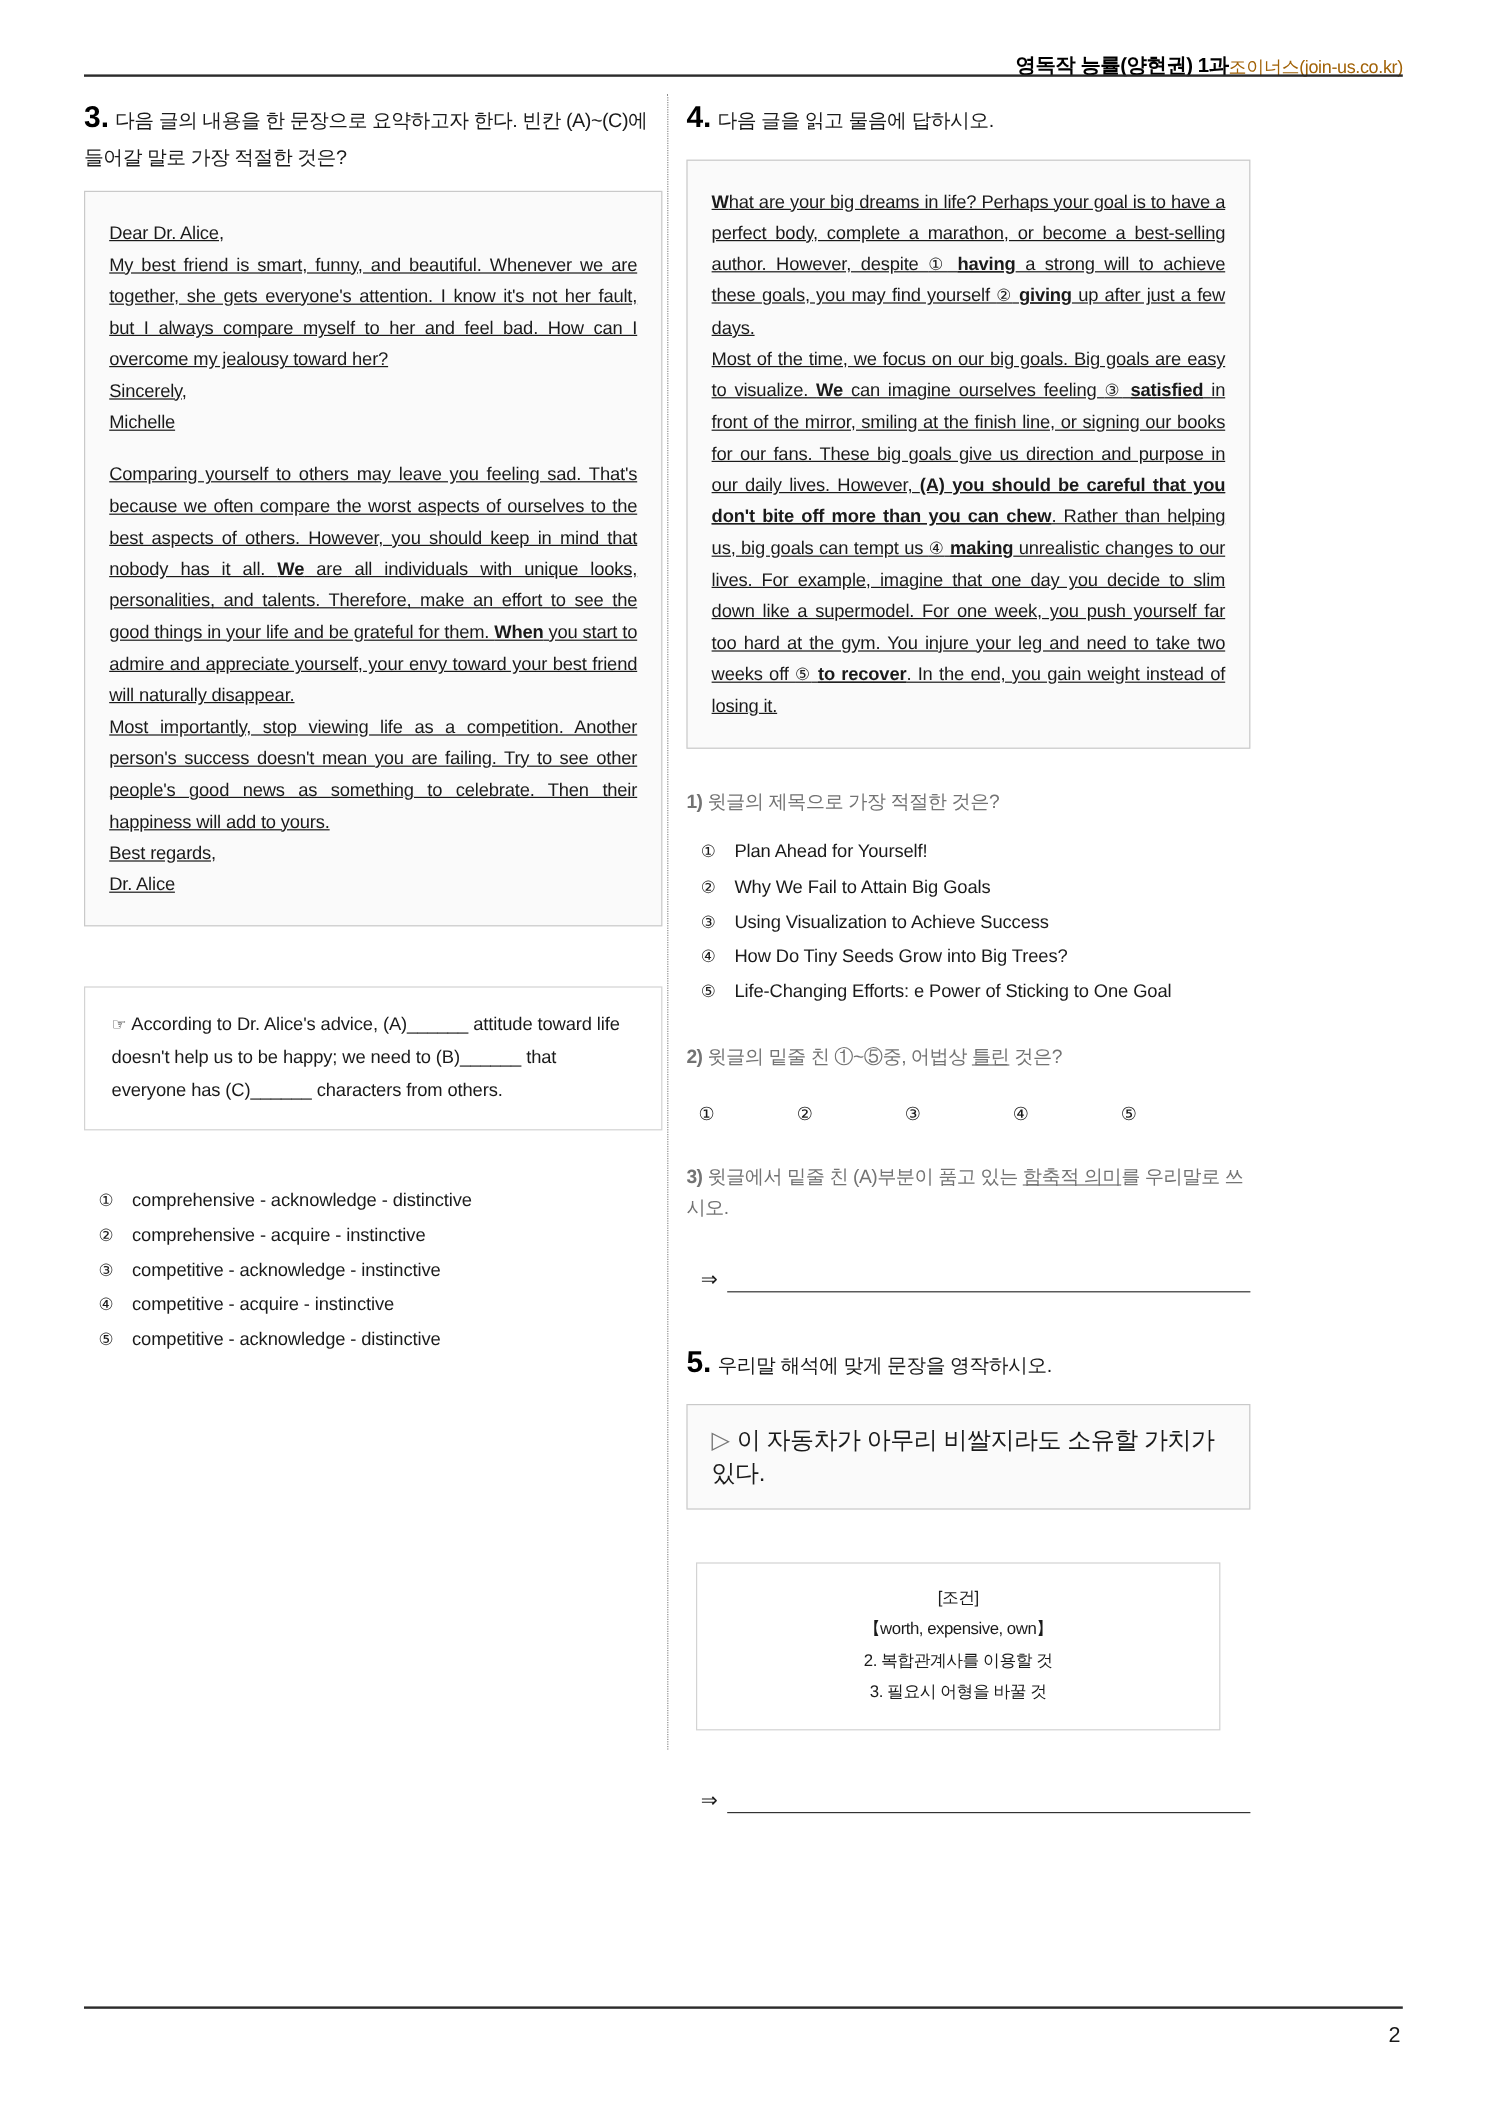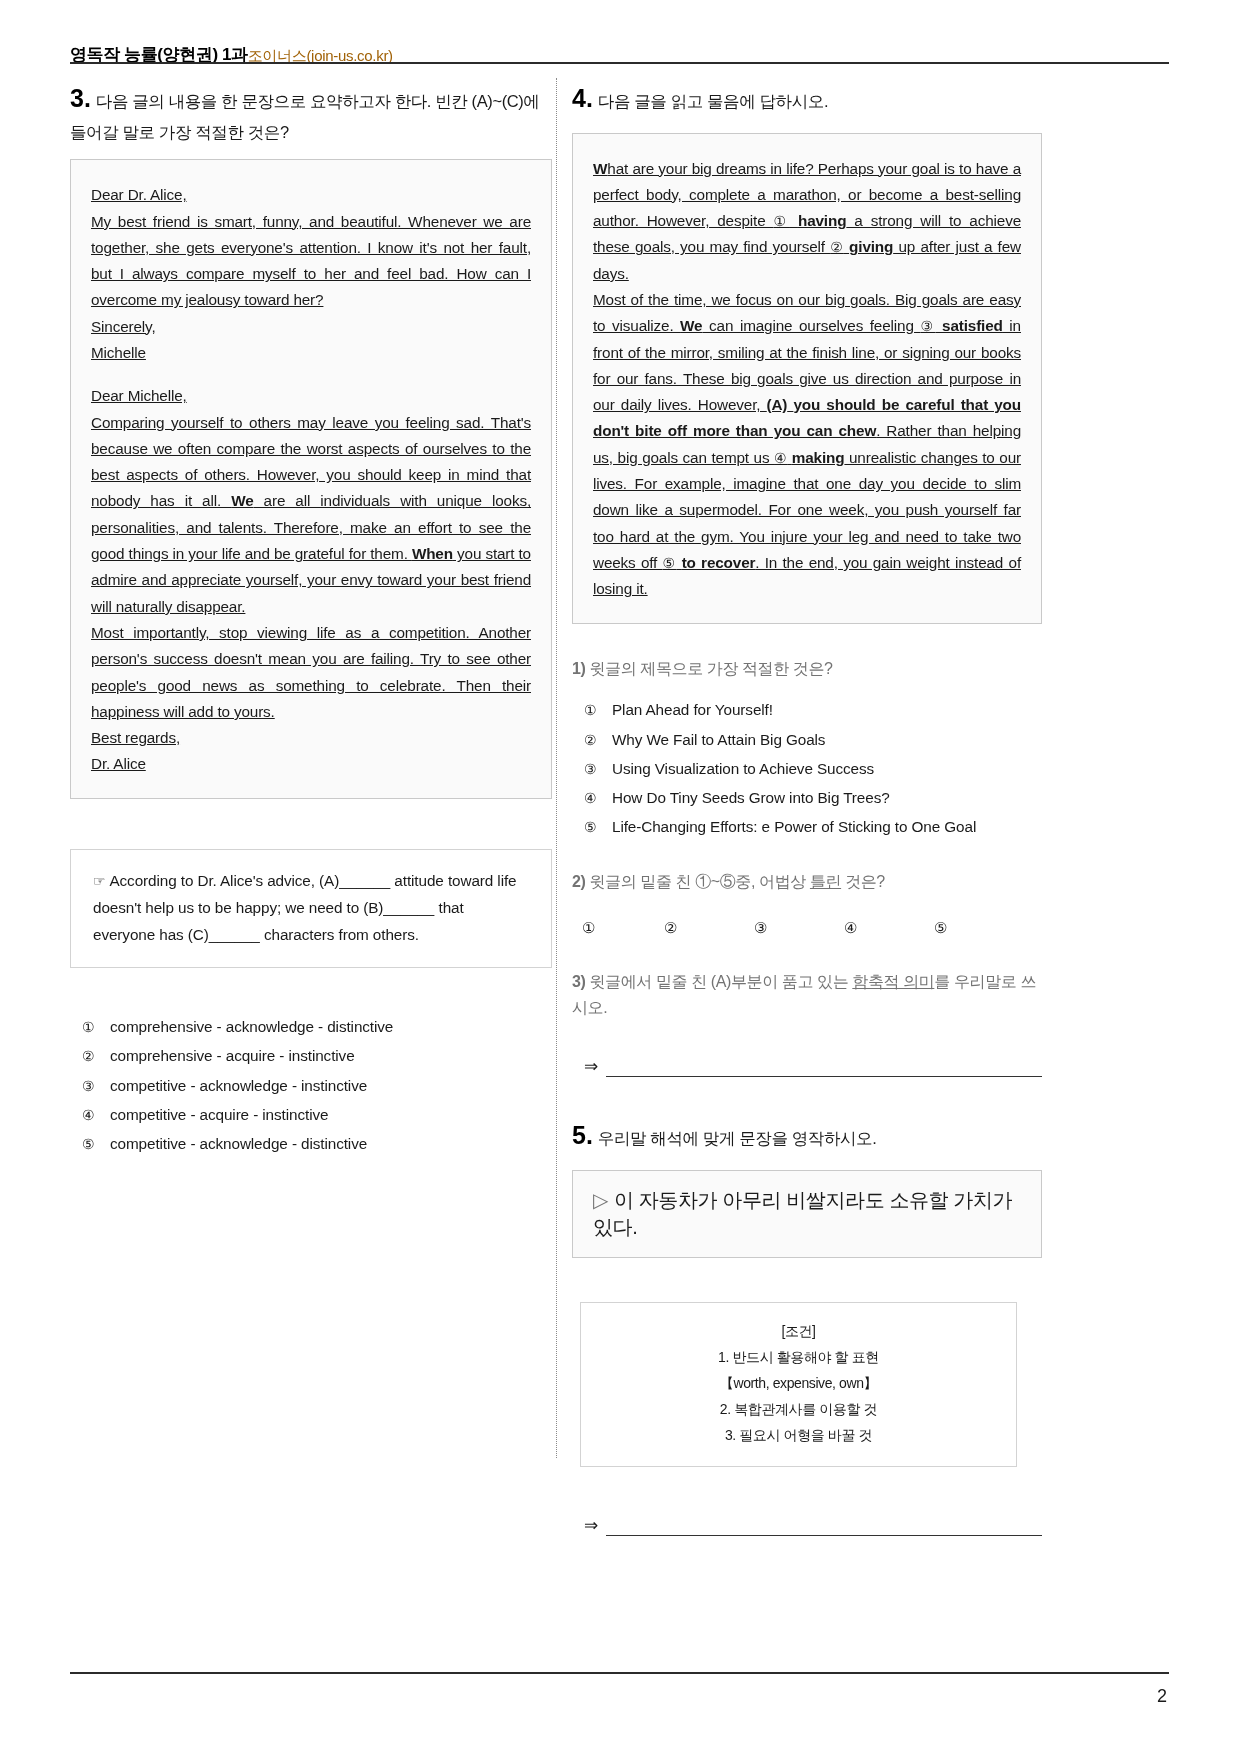--- a/index.html
+++ b/index.html
@@ -24,21 +24,21 @@
 
   
   .header {
     position: absolute;
     top: 30px;
     left: 70px;
     right: 70px;
     height: 36px;
     display: flex;
     align-items: flex-end;
-    justify-content: flex-start;
+    justify-content: flex-end;
   }
   .header-title {
     font-size: 17px;
     font-weight: bold;
     letter-spacing: -0.4px;
     color: #000;
   }
   .header-site {
     font-size: 15px;
     color: #a16207;
@@ -268,21 +268,20 @@
     <div class="q-head">
       <span class="q-num">3.</span><span>다음 글의 내용을 한 문장으로 요약하고자 한다. 빈칸 (A)~(C)에 들어갈 말로 가장 적절한 것은?</span>
     </div>
 
     <div class="passage">
       <p>Dear Dr. Alice,</p>
       <p>My best friend is smart, funny, and beautiful. Whenever we are together, she gets everyone's attention. I know it's not her fault, but I always compare myself to her and feel bad. How can I overcome my jealousy toward her?</p>
       <p>Sincerely,</p>
       <p>Michelle</p>
       <div class="gap"></div>
-      <p>Dear Michelle,</p>
       <p><span>Comparing yourself to others may leave you feeling sad. That's because we often compare the worst aspects of ourselves to the best aspects of others. However, you should keep in mind that nobody has it all. </span><b>We</b><span> are all individuals with unique looks, personalities, and talents. Therefore, make an effort to see the good things in your life and be grateful for them. </span><b>When</b><span> you start to admire and appreciate yourself, your envy toward your best friend will naturally disappear.</span></p>
       <p>Most importantly, stop viewing life as a competition. Another person's success doesn't mean you are failing. Try to see other people's good news as something to celebrate. Then their happiness will add to yours.</p>
       <p>Best regards,</p>
       <p>Dr. Alice</p>
     </div>
 
     <div class="mt50"></div>
 
     <div class="summary-box">
       <span class="hand">☞</span><span>According to Dr. Alice's advice, (A)</span><span class="blank">______</span><span> attitude toward life doesn't help us to be happy; we need to (B)</span><span class="blank">______</span><span> that everyone has (C)</span><span class="blank">______</span><span> characters from others.</span>
@@ -393,21 +392,20 @@
     </div>
 
     <div class="ko-box">
       <span class="tri">▷</span><span>이 자동차가 아무리 비쌀지라도 소유할 가치가 있다.</span>
     </div>
 
     <div class="mt44"></div>
 
     <div class="cond-box">
       <div>[조건]</div>
-      <div>1. 반드시 활용해야 할 표현</div>
       <div>【worth, expensive, own】</div>
       <div>2. 복합관계사를 이용할 것</div>
       <div>3. 필요시 어형을 바꿀 것</div>
     </div>
 
     <div class="mt50"></div>
     <div class="mt32"></div>
 
     <div class="answer-line">
       <span class="arrow">⇒</span>

